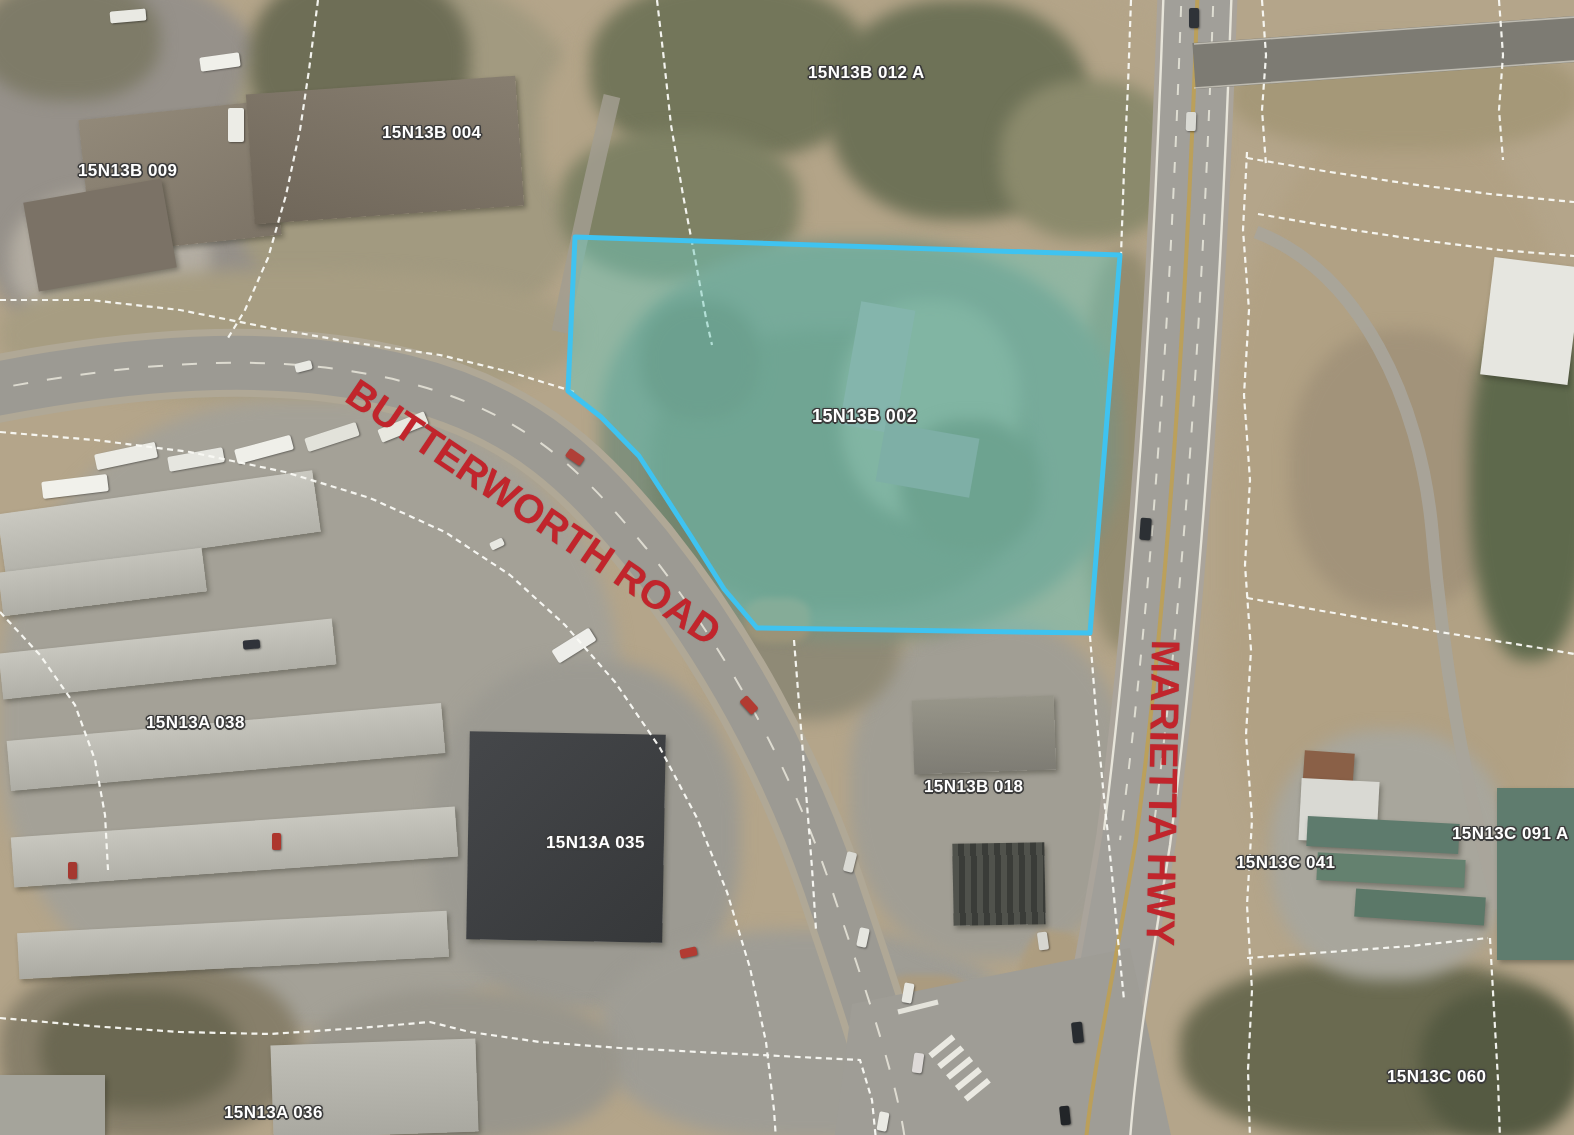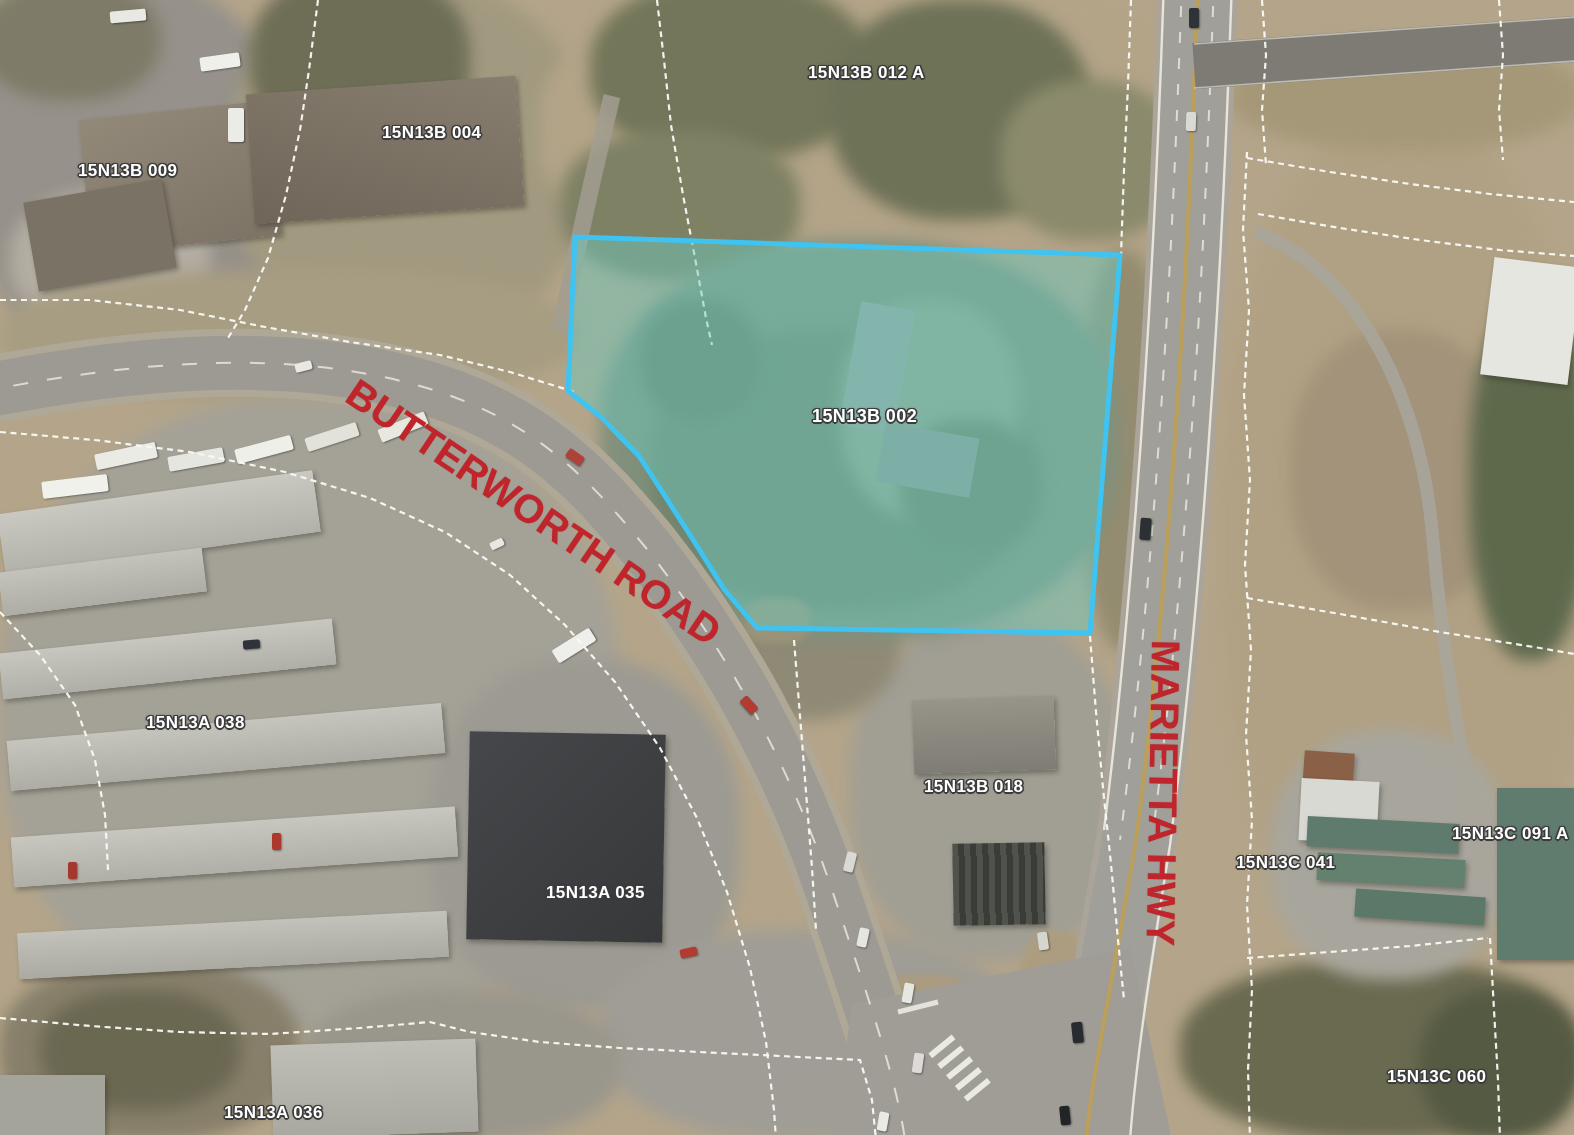--- a/index.html
+++ b/index.html
@@ -164,21 +164,21 @@
 
   <div>
     <span class="plabel" style="left:808px;top:63px">15N13B 012 A</span>
     <span class="plabel" style="left:382px;top:123px">15N13B 004</span>
     <span class="plabel" style="left:78px;top:161px">15N13B 009</span>
     <span class="plabel" style="left:812px;top:406px;font-size:18px">15N13B 002</span>
     <span class="plabel" style="left:146px;top:713px">15N13A 038</span>
     <span class="plabel" style="left:924px;top:777px">15N13B 018</span>
     <span class="plabel" style="left:1452px;top:824px">15N13C 091 A</span>
     <span class="plabel" style="left:1236px;top:853px">15N13C 041</span>
-    <span class="plabel" style="left:546px;top:883px">15N13A 035</span>
+    <span class="plabel" style="left:546px;top:833px">15N13A 035</span>
     <span class="plabel" style="left:224px;top:1103px">15N13A 036</span>
     <span class="plabel" style="left:1387px;top:1067px">15N13C 060</span>
 
     <div class="rlabel" style="left:362px;top:372px;transform:rotate(34deg)">BUTTERWORTH ROAD</div>
     <div class="rlabel" style="left:1186px;top:640px;transform:rotate(91deg)">MARIETTA HWY</div>
   </div>
 
 </div>
 
 </body></html>

